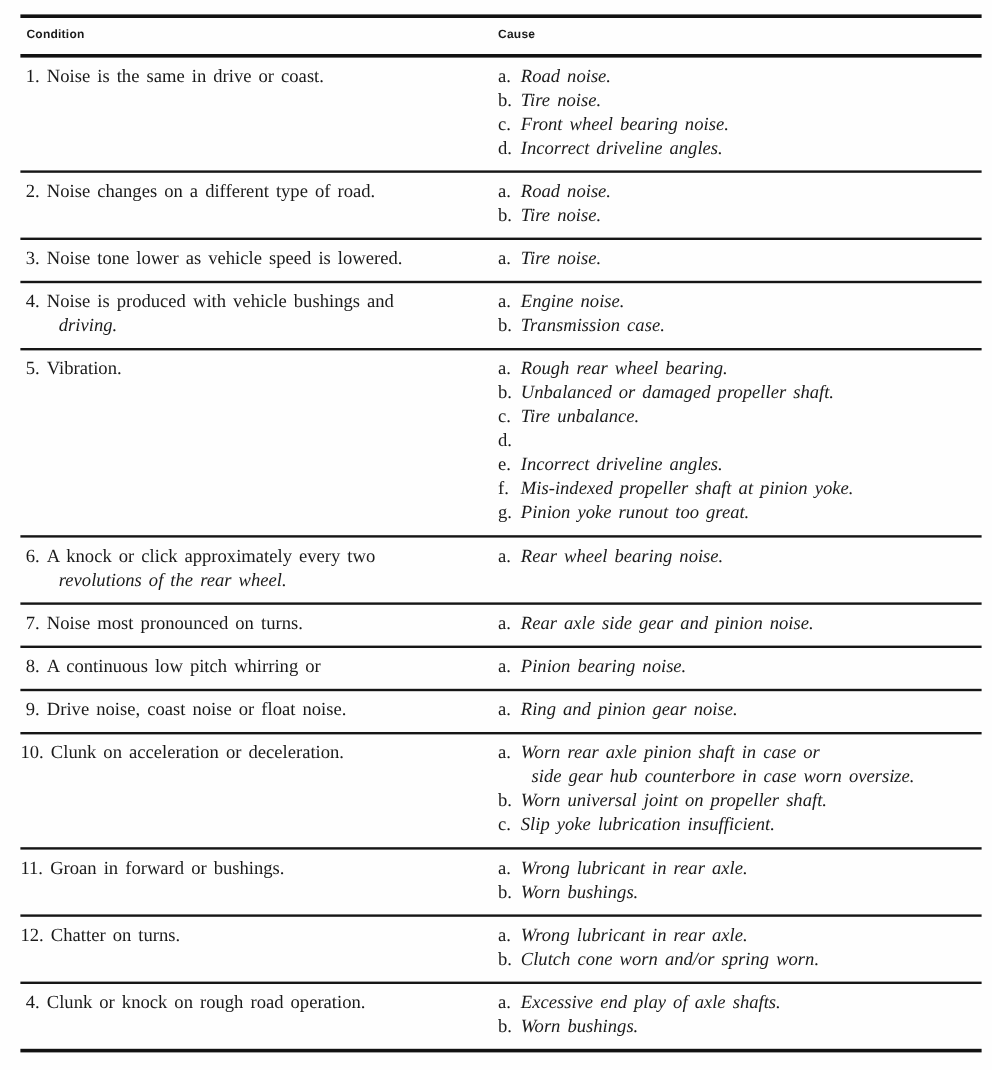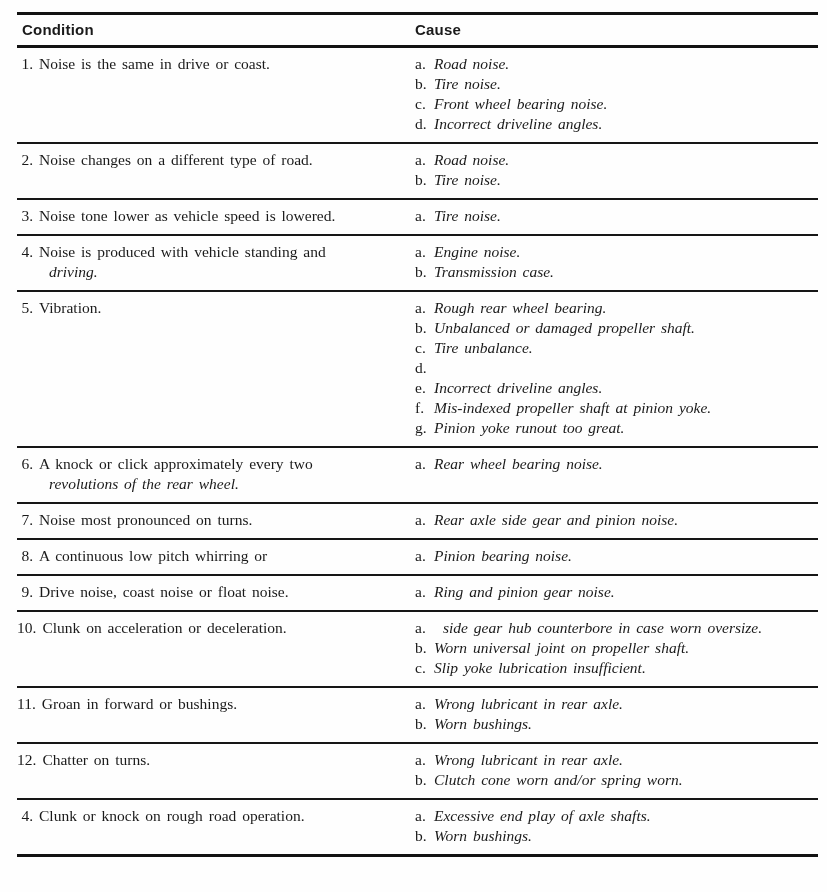--- a/index.html
+++ b/index.html
@@ -23,21 +23,21 @@
     border-top: 3px solid #121212;
     border-bottom: 3px solid #121212;
   }
   .thead {
     display: flex;
     align-items: flex-end;
     border-bottom: 3px solid #121212;
     padding: 5px 0 5px 0;
     font-family: "Liberation Sans", sans-serif;
     font-weight: bold;
-    font-size: 15px;
+    font-size: 10px;
     line-height: 20px;
     letter-spacing: 0.2px;
   }
   .cond-col {
     width: 398px;
     flex: none;
     box-sizing: border-box;
   }
   .cause-col {
     flex: 1;
@@ -157,21 +157,21 @@
               <span class="cause-lines">
                 <span class="cause-line">Tire noise.</span>
               </span>
             </div>
           </div>
         </div>
         <div class="trow">
           <div class="td cond-col">
             <div class="cond-first">
               <span class="num">4.</span>
-              <span class="cond-text">Noise is produced with vehicle standing and</span>
+              <span class="cond-text">Noise is produced with vehicle bushings and</span>
             </div>
             <div class="cond-cont">driving.</div>
           </div>
           <div class="td cause-col">
             <div class="cause-item">
               <span class="letter">a.</span>
               <span class="cause-lines">
                 <span class="cause-line">Engine noise.</span>
               </span>
             </div>
@@ -301,20 +301,21 @@
           <div class="td cond-col">
             <div class="cond-first">
               <span class="num">10.</span>
               <span class="cond-text">Clunk on acceleration or deceleration.</span>
             </div>
           </div>
           <div class="td cause-col">
             <div class="cause-item">
               <span class="letter">a.</span>
               <span class="cause-lines">
+                <span class="cause-line">Worn rear axle pinion shaft in case or</span>
                 <span class="cause-line cont">side gear hub counterbore in case worn oversize.</span>
               </span>
             </div>
             <div class="cause-item">
               <span class="letter">b.</span>
               <span class="cause-lines">
                 <span class="cause-line">Worn universal joint on propeller shaft.</span>
               </span>
             </div>
             <div class="cause-item">

